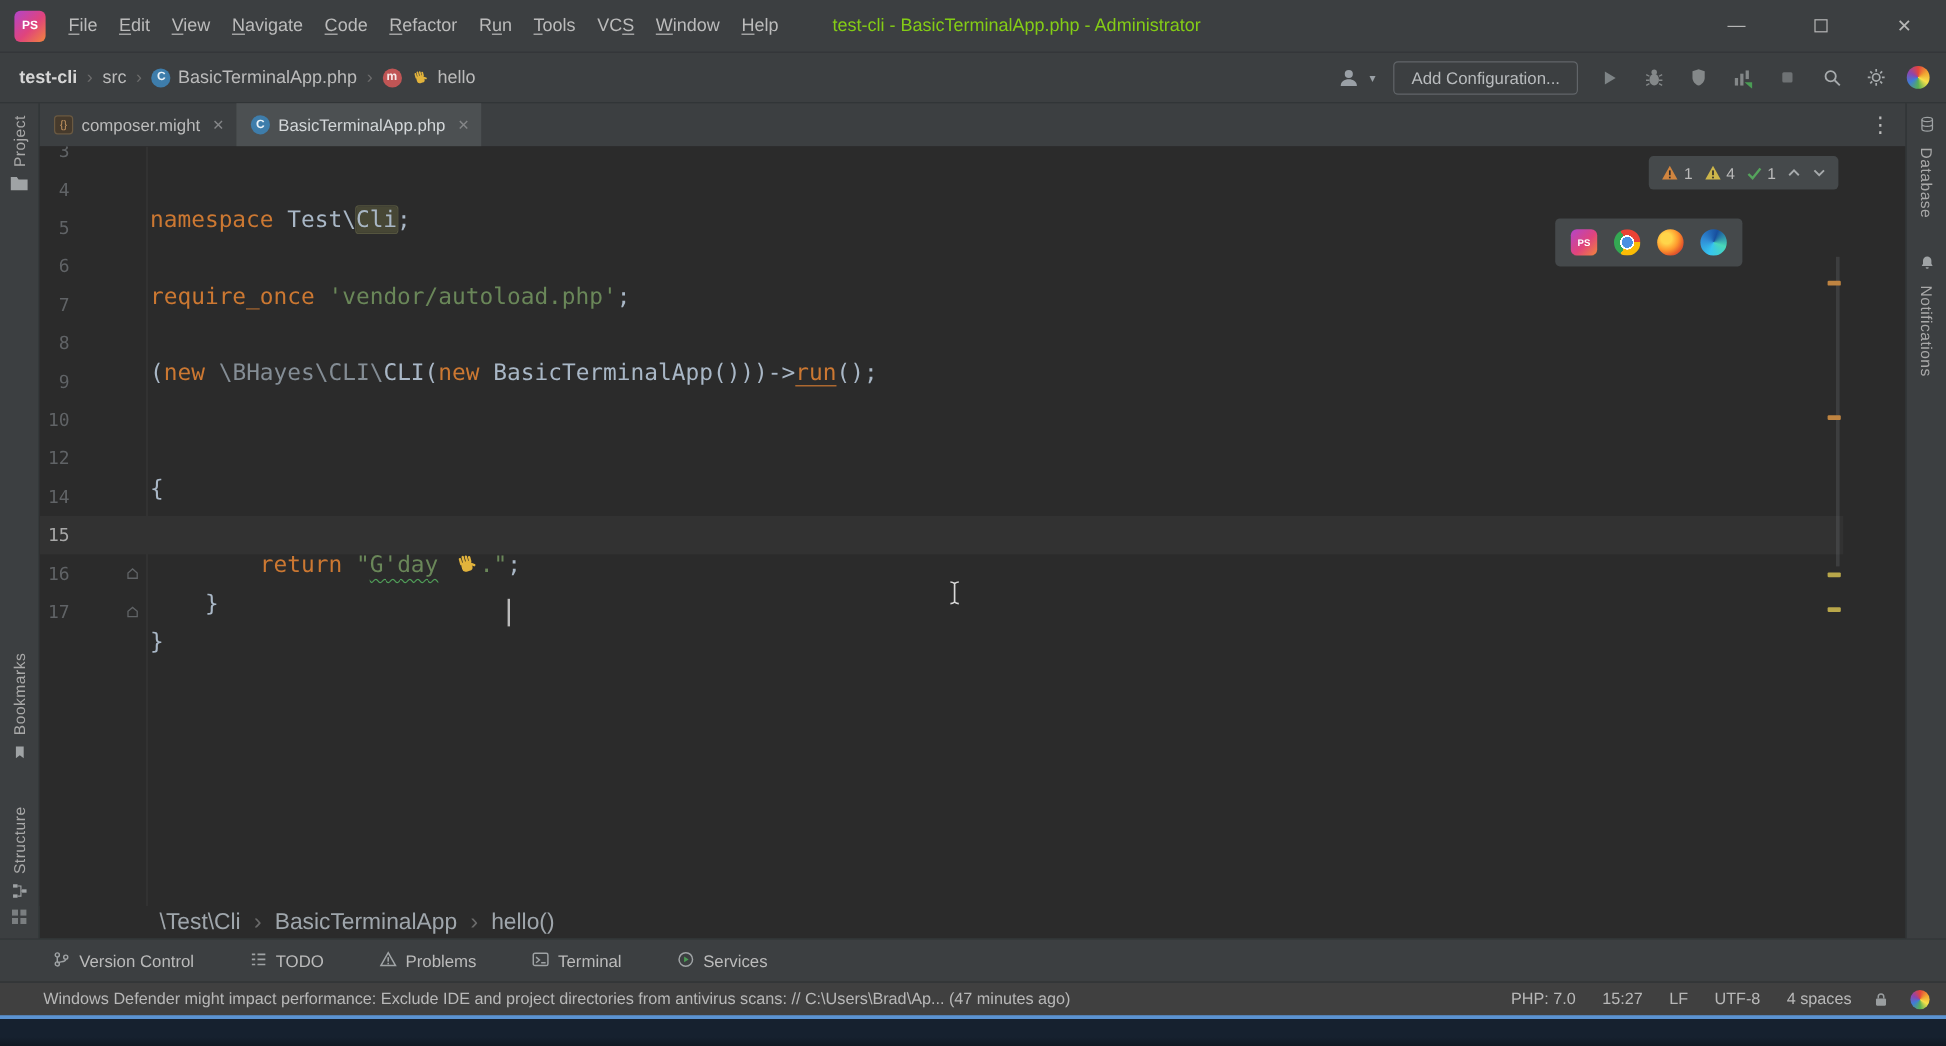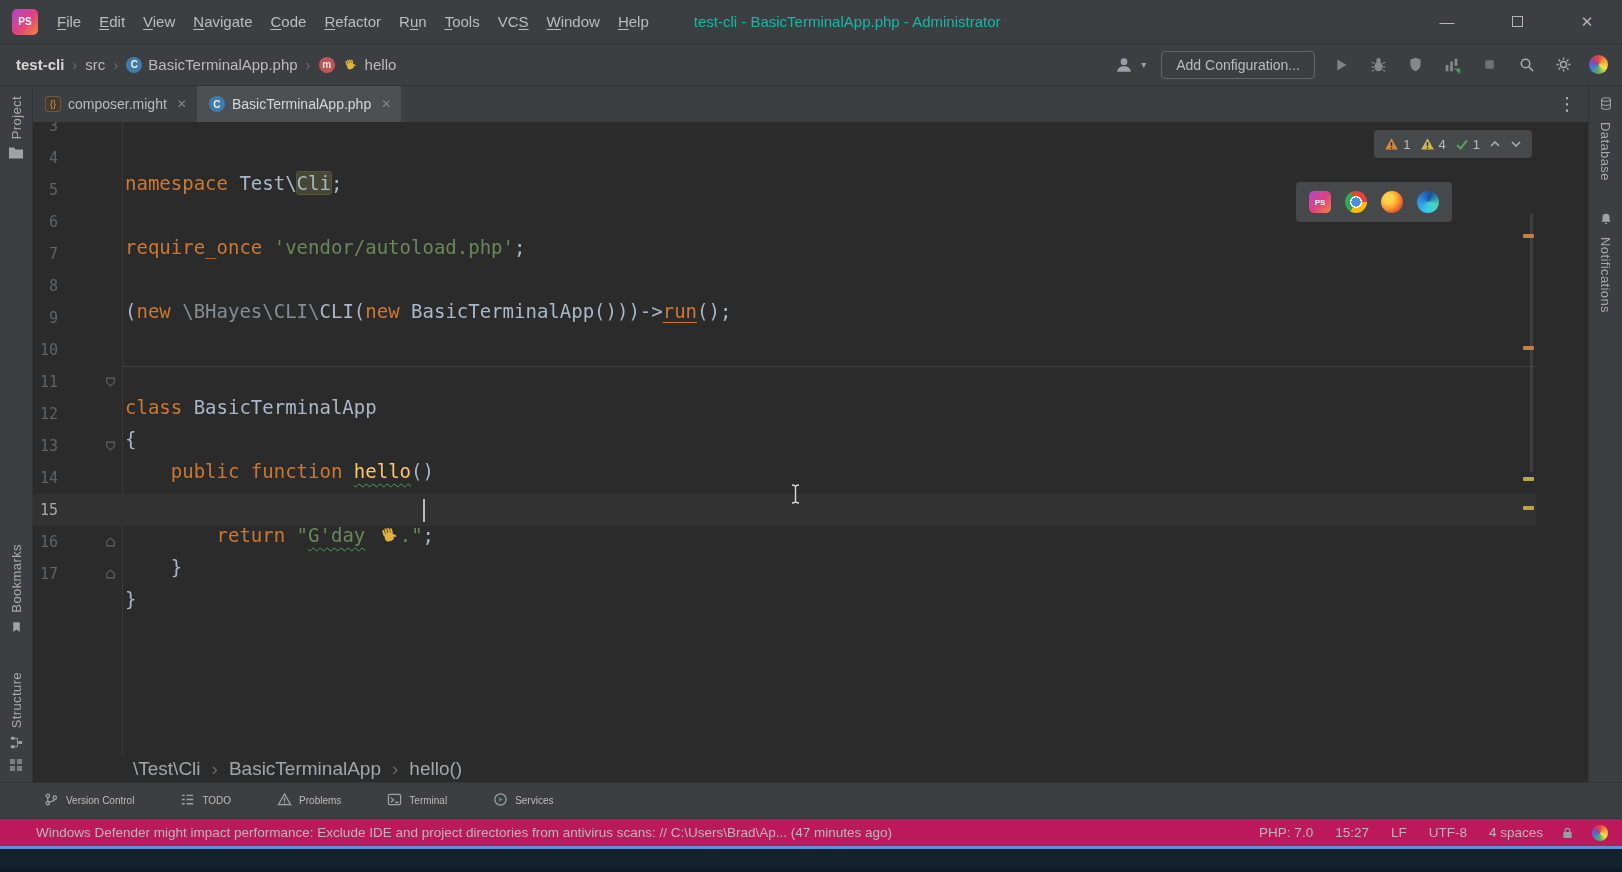--- a/index.html
+++ b/index.html
@@ -8,21 +8,21 @@
          display: flex; flex-direction: column; overflow: hidden; }
 
   
   .titlebar { height: 44px; flex: none; background: #3c3f41; display: flex; align-items: center;
               border-bottom: 1px solid #313537; }
   .logo { width: 26px; height: 26px; margin: 0 10px 0 12px; border-radius: 5px;
           background: linear-gradient(135deg, #b345c9 0%, #e0447c 55%, #f2863c 100%);
           color: #fff; font-size: 10px; font-weight: bold; display: flex; align-items: center; justify-content: center; }
   .menu-item { padding: 0 9px; height: 44px; line-height: 44px; font-size: 15px; color: #bbbbbb; cursor: default; }
   .menu-item .mn { text-decoration: underline; text-underline-offset: 2px; }
-  .win-title { margin-left: 36px; color: #14b8a6; font-size: 15px; line-height: 44px; white-space: nowrap; }
+  .win-title { margin-left: 36px; color: #84cc16; font-size: 15px; line-height: 44px; white-space: nowrap; }
   .win-controls { margin-left: auto; display: flex; height: 44px; }
   .win-btn { width: 70px; height: 44px; display: flex; align-items: center; justify-content: center;
              color: #b6b6b6; font-size: 15px; }
   .max-box { width: 11px; height: 11px; border: 1px solid #b6b6b6; display: inline-block; }
 
   
   .navbar { height: 42px; flex: none; background: #3c3f41; display: flex; align-items: center;
             padding: 0 14px 0 16px; border-bottom: 1px solid #313537; }
   .bc-item { display: inline-flex; align-items: center; gap: 6px; color: #bbbbbb; font-size: 15px; cursor: default; }
   .bc-item.bold { font-weight: bold; color: #d6d6d6; }
@@ -107,24 +107,24 @@
   .ibeam { position: absolute; left: 756px; top: 361px; }
 
   .editor-breadcrumbs { height: 27px; flex: none; background: #2b2b2b; display: flex; align-items: center;
                         padding-left: 100px; font-size: 19px; color: #9fa6ac; }
   .ebc-sep { color: #6a6a6a; margin: 0 11px; }
   .ebc-item { cursor: default; }
 
   
   .btoolbar { height: 36px; flex: none; background: #3c3f41; border-top: 1px solid #313537;
               display: flex; align-items: center; padding-left: 44px; gap: 46px; }
-  .tb-item { display: flex; align-items: center; gap: 7px; font-size: 10px; color: #bbbbbb; cursor: default; }
-
-  
-  .statusbar { height: 28px; flex: none; background: #be185d; border-top: 1px solid #313537;
+  .tb-item { display: flex; align-items: center; gap: 7px; font-size: 14px; color: #bbbbbb; cursor: default; }
+
+  
+  .statusbar { height: 28px; flex: none; background: #404040; border-top: 1px solid #313537;
                display: flex; align-items: center; padding: 0 14px 0 36px; font-size: 13.5px; color: #b8b8b8; }
   .status-msg { flex: 1; overflow: hidden; text-overflow: ellipsis; white-space: nowrap; }
   .seg { margin-left: 22px; white-space: nowrap; cursor: default; }
   .seg-ic { margin-left: 18px; display: flex; align-items: center; }
   .ball.small { width: 16px; height: 16px; }
 
   .band { height: 26px; flex: none; background: linear-gradient(#5b93d2 0 3px, #16212f 3px 70%, #101822 100%); }
 </style>
 </head>
 <body>
@@ -300,27 +300,21 @@
         <div class="gutter-rule"></div>
         <div class="code-scroll">
             <div class="line"><span class="num">3</span><span class="fold"></span><span class="codetxt"></span></div>
             <div class="line"><span class="num">4</span><span class="fold"></span><span class="codetxt"><span class="tk kw">namespace</span><span class="tk pl"> Test\</span><span class="tk pl hl">Cli</span><span class="tk pl">;</span></span></div>
             <div class="line"><span class="num">5</span><span class="fold"></span><span class="codetxt"></span></div>
             <div class="line"><span class="num">6</span><span class="fold"></span><span class="codetxt"><span class="tk kw">require_once</span><span class="tk pl"> </span><span class="tk str">'vendor/autoload.php'</span><span class="tk pl">;</span></span></div>
             <div class="line"><span class="num">7</span><span class="fold"></span><span class="codetxt"></span></div>
             <div class="line"><span class="num">8</span><span class="fold"></span><span class="codetxt"><span class="tk pl">(</span><span class="tk kw">new</span><span class="tk pl"> </span><span class="tk dim">\BHayes\CLI\</span><span class="tk pl">CLI</span><span class="tk pl">(</span><span class="tk kw">new</span><span class="tk pl"> BasicTerminalApp()))-&gt;</span><span class="tk call">run</span><span class="tk pl">();</span></span></div>
             <div class="line"><span class="num">9</span><span class="fold"></span><span class="codetxt"></span></div>
             <div class="line"><span class="num">10</span><span class="fold"></span><span class="codetxt"></span></div>
-            <div class="line sep"><span class="num">11</span><span class="fold"><svg width="11" height="11" viewBox="0 0 10 10">
-                  <path d="M1.5 1.5h7v4L5 8.5 1.5 5.5z" fill="none" stroke="#606366"></path>
-                </svg></span><span class="codetxt"><span class="tk kw">class</span><span class="tk pl"> BasicTerminalApp</span></span></div>
             <div class="line"><span class="num">12</span><span class="fold"></span><span class="codetxt"><span class="tk pl">{</span></span></div>
-            <div class="line"><span class="num">13</span><span class="fold"><svg width="11" height="11" viewBox="0 0 10 10">
-                  <path d="M1.5 1.5h7v4L5 8.5 1.5 5.5z" fill="none" stroke="#606366"></path>
-                </svg></span><span class="codetxt"><span class="tk pl">    </span><span class="tk kw">public</span><span class="tk pl"> </span><span class="tk kw">function</span><span class="tk pl"> </span><span class="tk decl typo">hello</span><span class="tk pl">()</span></span></div>
             <div class="line"><span class="num">14</span><span class="fold"></span><span class="codetxt"><span class="tk pl">    {</span></span></div>
             <div class="line cur"><span class="num">15</span><span class="fold"></span><span class="codetxt"><span class="tk pl">        </span><span class="tk kw">return</span><span class="tk pl"> </span><span class="tk str">"</span><span class="tk str typo">G'day</span><span class="tk str"> </span><svg class="emoji-svg" width="19" height="19" viewBox="0 0 18 18">
                   <g fill="#e2b33c" transform="rotate(-15 9 9)">
                     <rect x="5" y="6.5" width="8.4" height="8" rx="3"></rect>
                     <rect x="4.4" y="2.6" width="1.9" height="6" rx=".95"></rect>
                     <rect x="6.9" y="1.6" width="1.9" height="6.4" rx=".95"></rect>
                     <rect x="9.4" y="1.9" width="1.9" height="6" rx=".95"></rect>
                     <rect x="11.8" y="3" width="1.9" height="5.2" rx=".95"></rect>
                     <rect x="12.6" y="8.2" width="4.6" height="1.9" rx=".95" transform="rotate(35 12.6 8.2)"></rect>
                   </g>

